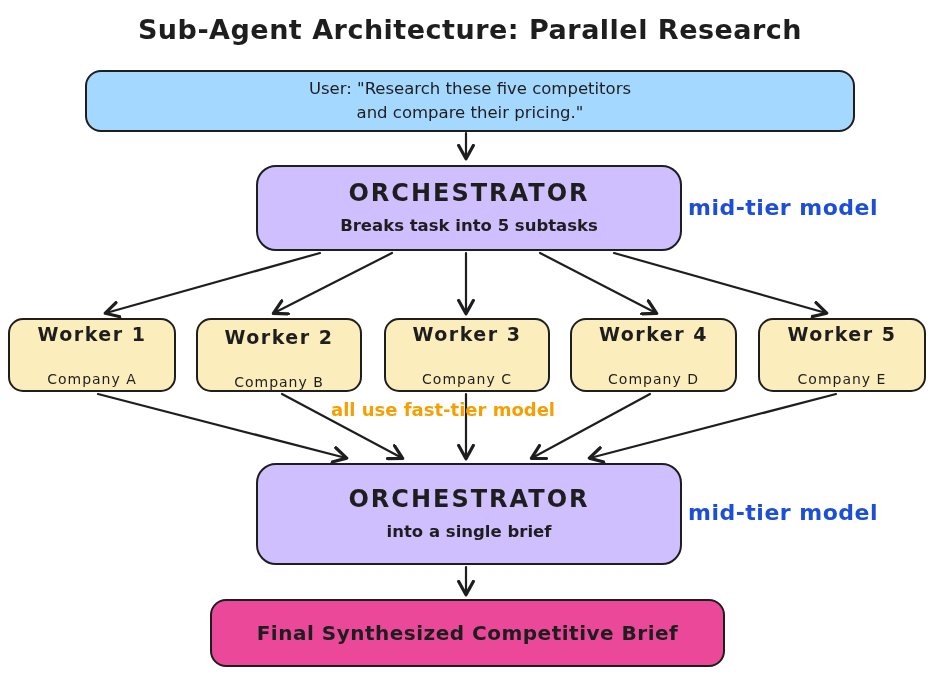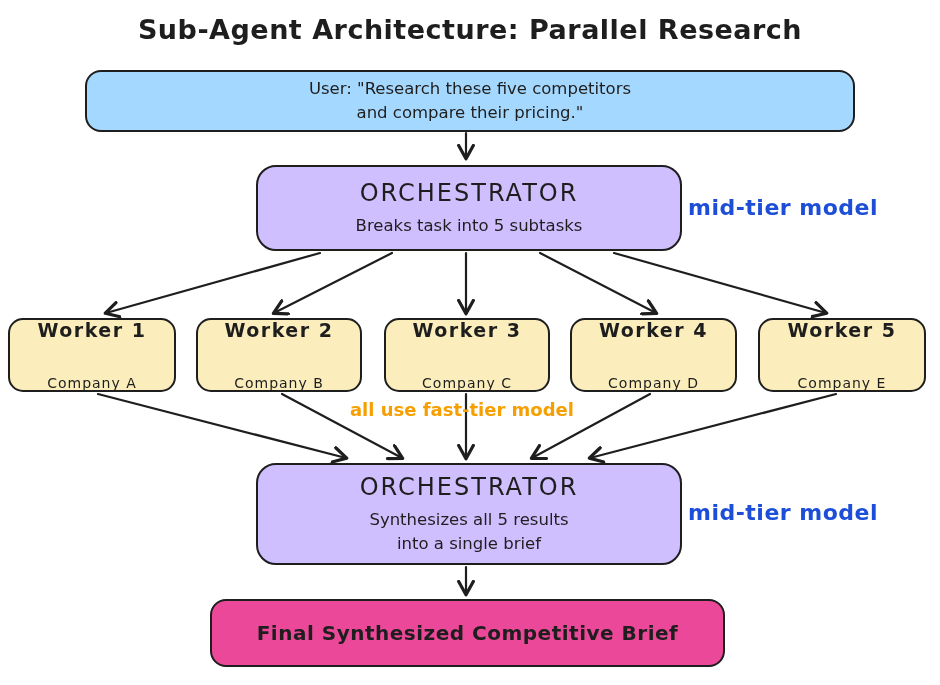--- a/index.html
+++ b/index.html
@@ -51,50 +51,50 @@
   }
   .orchestrator-box {
     left: 256px; width: 426px;
     background: #d0bfff;
     border-radius: 20px;
   }
   .orchestrator-top { top: 165px; height: 86px; }
   .orchestrator-bottom { top: 463px; height: 102px; }
   .orchestrator-title {
     font-size: 24px;
-    font-weight: 400;
+    font-weight: 700;
     letter-spacing: 2px;
   }
   .orchestrator-subtitle {
     font-size: 16.5px;
-    font-weight: 400;
+    font-weight: 700;
     margin-top: 7px;
     line-height: 1.4;
   }
   .worker-box {
     top: 318px; height: 74px;
     background: #fbeebc;
     border-radius: 15px;
     gap: 22px;
   }
   .worker-1 { left: 8px;   width: 168px; }
-  .worker-2 { left: 196px; width: 166px; }
+  .worker-2 { left: 196px; width: 166px; justify-content: flex-end; }
   .worker-3 { left: 384px; width: 166px; }
-  .worker-4 { left: 570px; width: 167px; }
+  .worker-4 { left: 570px; width: 167px; border-radius: 16px; }
   .worker-5 { left: 758px; width: 168px; text-align: right; }
   .worker-name {
     font-size: 19px;
     font-weight: 600;
     letter-spacing: 1.5px;
   }
   .worker-company {
     font-size: 14px;
     font-weight: 500;
     letter-spacing: 1px;
-    margin-top: 12px;
+    margin-top: 4px;
   }
   .final-box {
     left: 210px; top: 599px; width: 515px; height: 68px;
     background: #ec4899;
     border-radius: 16px;
     font-size: 20px;
     font-weight: 600;
     letter-spacing: 0.5px;
   }
   .model-note {
@@ -103,21 +103,20 @@
     font-size: 22px;
     font-weight: 600;
     letter-spacing: 0.5px;
     white-space: nowrap;
   }
   .model-note-top { left: 688px; top: 195px; }
   .model-note-bottom { left: 688px; top: 500px; }
   .fast-tier-note {
     position: absolute;
     left: 331px; top: 399px; width: 262px;
-    text-align: center;
     color: #f59f00;
     font-size: 18px;
     font-weight: 600;
   }
 </style>
 </head>
 <body>
 
 <div class="canvas">
 
@@ -178,21 +177,20 @@
   <div class="node worker-box worker-5">
     <div class="worker-name">Worker 5</div>
     <div class="worker-company">Company E</div>
   </div>
 
   <div class="fast-tier-note">all use fast-tier model</div>
 
   <div class="node orchestrator-box orchestrator-bottom">
     <div class="orchestrator-title">ORCHESTRATOR</div>
     <div class="orchestrator-subtitle">
-      <div>Synthesizes all 5 results</div>
       <div>into a single brief</div>
     </div>
   </div>
   <div class="model-note model-note-bottom">mid-tier model</div>
 
   <div class="node final-box">
     <div>Final Synthesized Competitive Brief</div>
   </div>
 
 </div>

